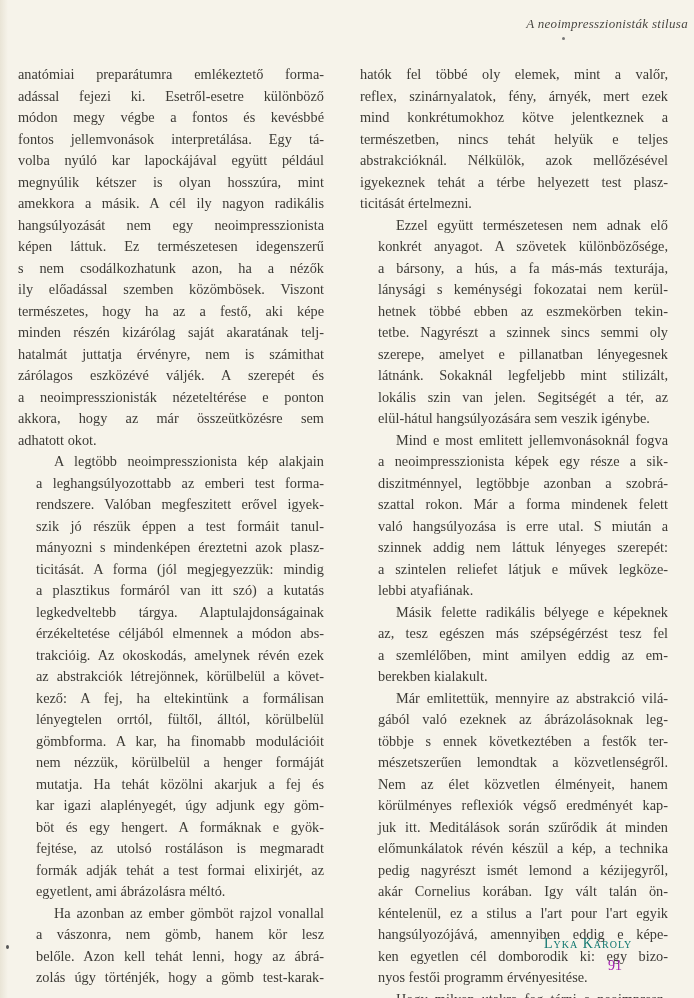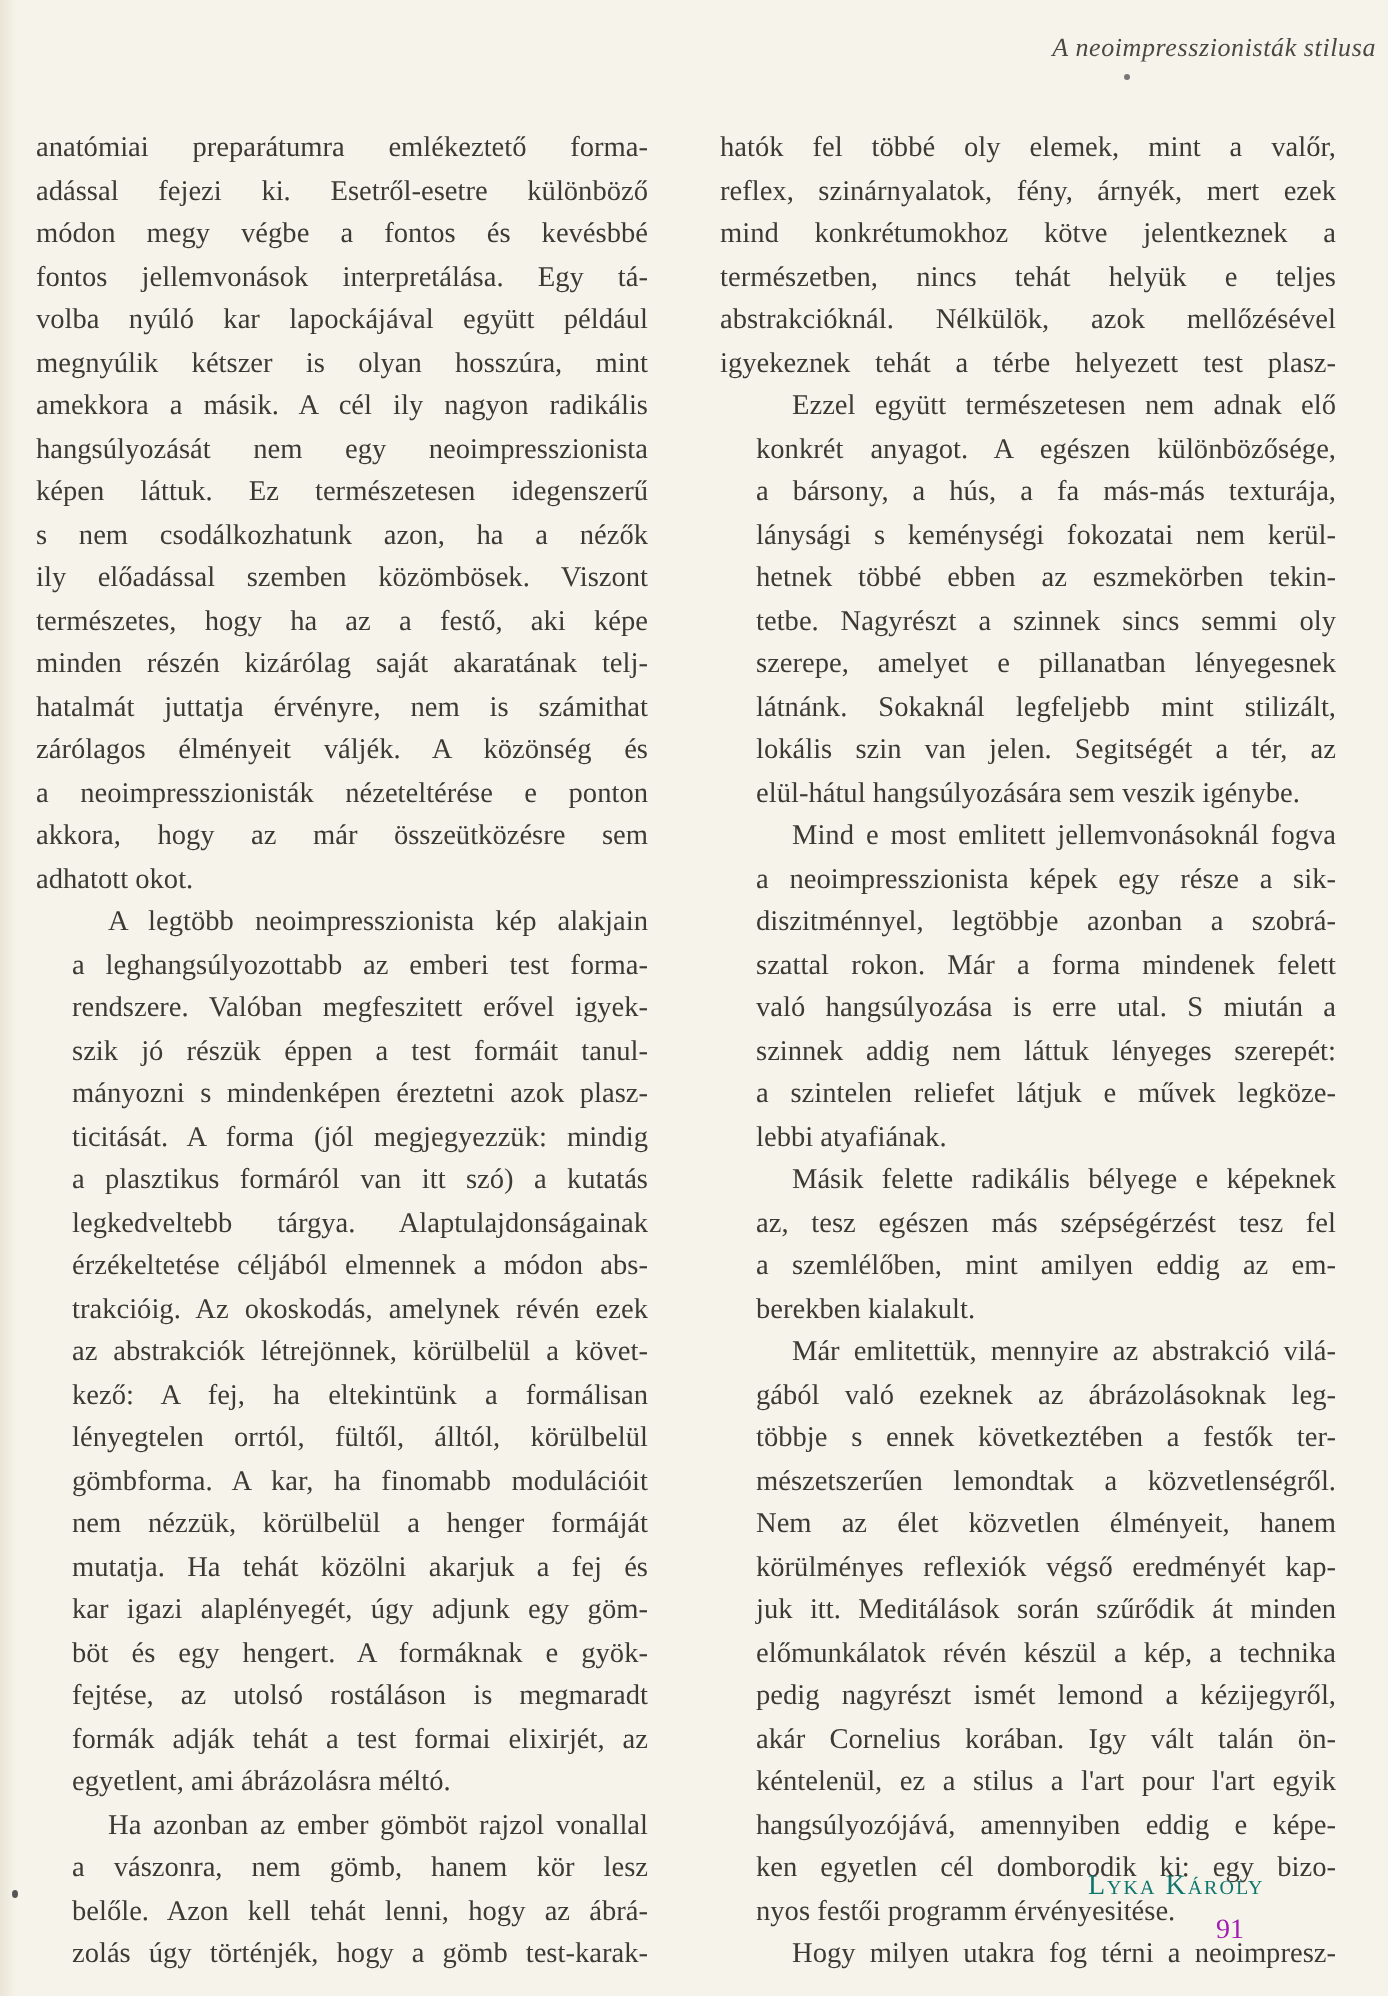--- a/index.html
+++ b/index.html
@@ -38,21 +38,21 @@
       <span class="line">volba nyúló kar lapockájával együtt például</span>
       <span class="line">megnyúlik kétszer is olyan hosszúra, mint</span>
       <span class="line">amekkora a másik. A cél ily nagyon radikális</span>
       <span class="line">hangsúlyozását nem egy neoimpresszionista</span>
       <span class="line">képen láttuk. Ez természetesen idegenszerű</span>
       <span class="line">s nem csodálkozhatunk azon, ha a nézők</span>
       <span class="line">ily előadással szemben közömbösek. Viszont</span>
       <span class="line">természetes, hogy ha az a festő, aki képe</span>
       <span class="line">minden részén kizárólag saját akaratának telj-</span>
       <span class="line">hatalmát juttatja érvényre, nem is számithat</span>
-      <span class="line">zárólagos élményeit váljék. A közönség és</span>
+      <span class="line">zárólagos eszközévé váljék. A szerepét és</span>
       <span class="line">a neoimpresszionisták nézeteltérése e ponton</span>
       <span class="line">akkora, hogy az már összeütközésre sem</span>
       <span class="line last">adhatott okot.</span>
     </p>
     <p class="ind">
       <span class="line" style="padding-left: 18px;">A legtöbb neoimpresszionista kép alakjain</span>
       <span class="line">a leghangsúlyozottabb az emberi test forma-</span>
       <span class="line">rendszere. Valóban megfeszitett erővel igyek-</span>
       <span class="line">szik jó részük éppen a test formáit tanul-</span>
       <span class="line">mányozni s mindenképen éreztetni azok plasz-</span>
@@ -81,24 +81,25 @@
     </p>
   </div>
 <div class="col right" id="col-right">
     <p>
       <span class="line">hatók fel többé oly elemek, mint a valőr,</span>
       <span class="line">reflex, szinárnyalatok, fény, árnyék, mert ezek</span>
       <span class="line">mind konkrétumokhoz kötve jelentkeznek a</span>
       <span class="line">természetben, nincs tehát helyük e teljes</span>
       <span class="line">abstrakcióknál. Nélkülök, azok mellőzésével</span>
       <span class="line">igyekeznek tehát a térbe helyezett test plasz-</span>
+      <span class="line last">ticitását értelmezni.</span>
     </p>
     <p class="ind">
       <span class="line" style="padding-left: 18px;">Ezzel együtt természetesen nem adnak elő</span>
-      <span class="line">konkrét anyagot. A egészen különbözősége,</span>
+      <span class="line">konkrét anyagot. A szövetek különbözősége,</span>
       <span class="line">a bársony, a hús, a fa más-más texturája,</span>
       <span class="line">lánysági s keménységi fokozatai nem kerül-</span>
       <span class="line">hetnek többé ebben az eszmekörben tekin-</span>
       <span class="line">tetbe. Nagyrészt a szinnek sincs semmi oly</span>
       <span class="line">szerepe, amelyet e pillanatban lényegesnek</span>
       <span class="line">látnánk. Sokaknál legfeljebb mint stilizált,</span>
       <span class="line">lokális szin van jelen. Segitségét a tér, az</span>
       <span class="line last">elül-hátul hangsúlyozására sem veszik igénybe.</span>
     </p>
     <p class="ind">

